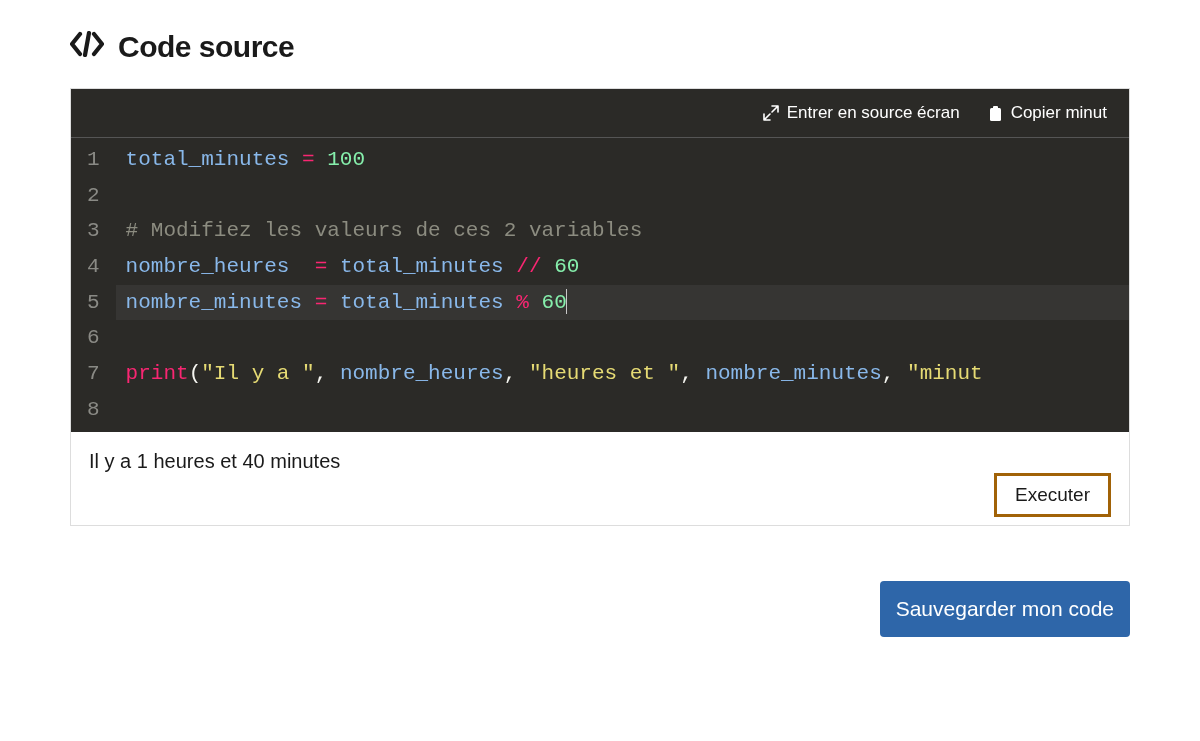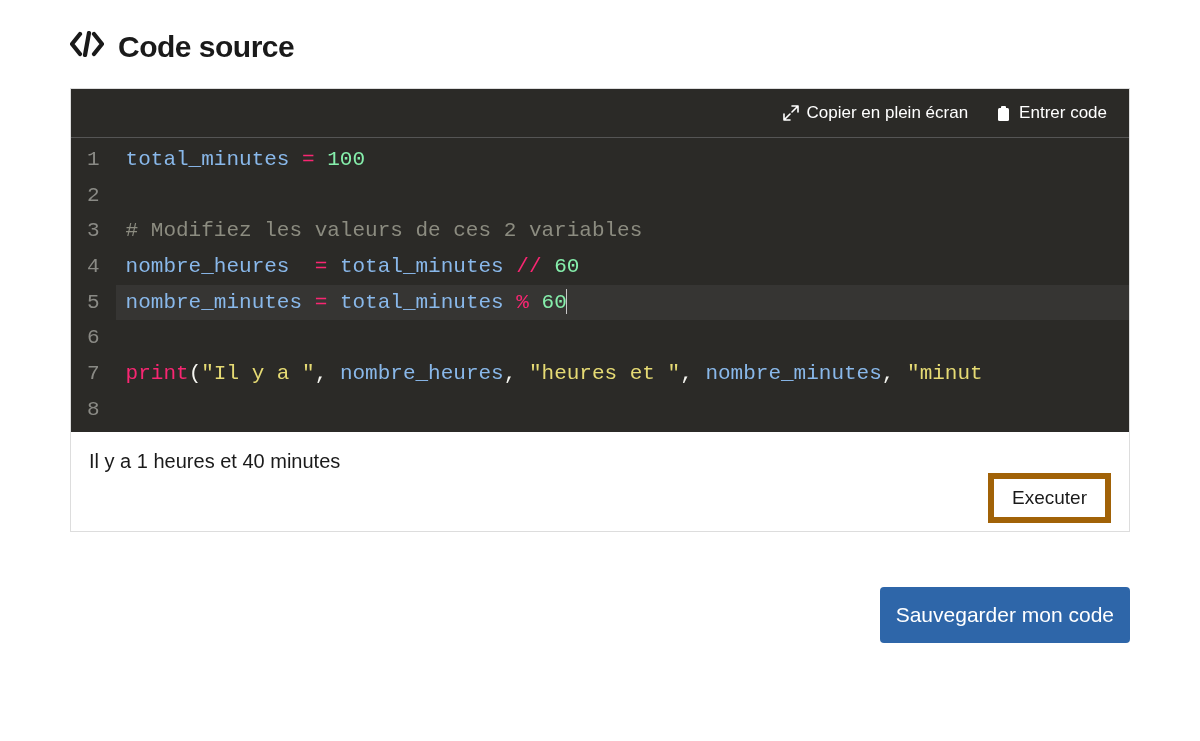--- a/index.html
+++ b/index.html
@@ -99,21 +99,21 @@
       padding: 18px 18px 8px 18px;
       font-size: 20px;
       color: #1a1a1a;
     }
     .execute-bar {
       display: flex;
       justify-content: flex-end;
       border-top: none;
     }
     .execute-btn {
-      border: 6px solid #a16207;
+      border: 3px solid #a16207;
       background: #fff;
       padding: 8px 18px;
       font-size: 19px;
       cursor: pointer;
       color: #1a1a1a;
     }
     .save-row {
       display: flex;
       justify-content: flex-end;
       margin-top: 55px;
@@ -145,30 +145,30 @@
 <div class="editor-panel">
 
   <div class="editor-toolbar">
     <span class="toolbar-btn">
       <span>
         <svg width="16" height="16" viewBox="0 0 16 16">
           <path d="M9 1 H15 V7 M15 1 L9 7" stroke="#fff" stroke-width="1.6" fill="none" stroke-linecap="round" stroke-linejoin="round"></path>
           <path d="M7 15 H1 V9 M1 15 L7 9" stroke="#fff" stroke-width="1.6" fill="none" stroke-linecap="round" stroke-linejoin="round"></path>
         </svg>
       </span>
-      <span>Copier en plein écran</span>
+      <span>Entrer en source écran</span>
     </span>
     <span class="toolbar-btn">
       <span>
         <svg width="15" height="17" viewBox="0 0 15 17">
           <rect x="2" y="3" width="11" height="13" rx="1.5" fill="#fff"></rect>
           <rect x="5" y="1" width="5" height="3" rx="1" fill="#fff"></rect>
         </svg>
       </span>
-      <span>Entrer code</span>
+      <span>Copier minut</span>
     </span>
   </div>
 
   <div class="editor">
     <div class="gutter" id="gutter">
         <div>1</div>
         <div>2</div>
         <div>3</div>
         <div>4</div>
         <div>5</div>

